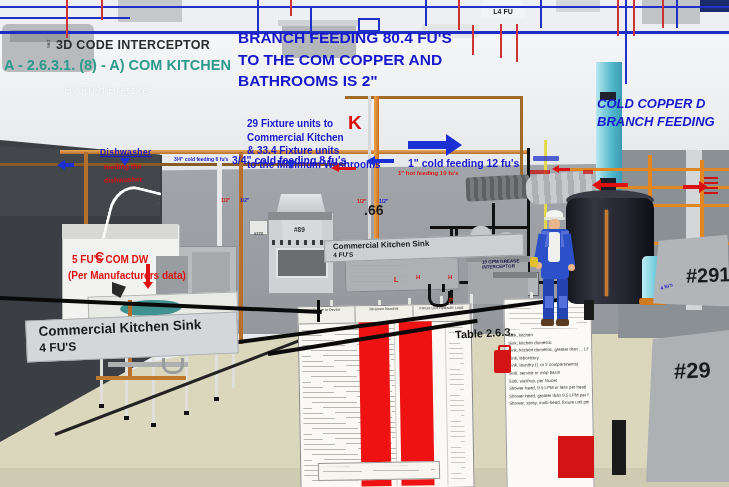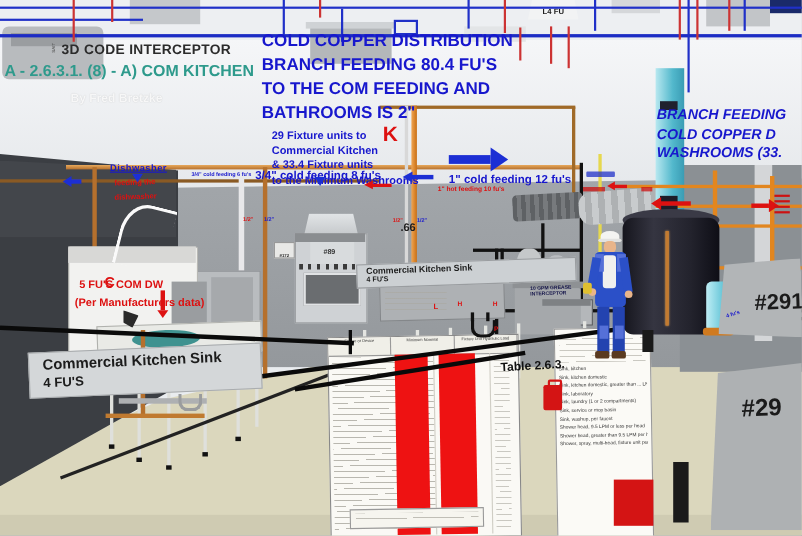--- a/index.html
+++ b/index.html
@@ -261,54 +261,52 @@
     <div>10 GPM GREASE</div>
     <div>INTERCEPTOR</div>
   </div>
 
   <div class="abs" style="left:46px;top:39px;writing-mode:vertical-rl;transform:rotate(180deg);font-size:4px;color:#444;z-index:30;">SAIT</div>
   <div class="abs b" style="left:56px;top:38px;font-size:12.5px;letter-spacing:.3px;color:#2b2b2b;z-index:30;">3D CODE INTERCEPTOR</div>
   <div class="abs b teal nowrap" style="left:4px;top:57px;font-size:14.5px;z-index:30;">A - 2.6.3.1. (8) - A) COM KITCHEN</div>
   <div class="abs b" style="left:64px;top:84px;font-size:11px;color:rgba(255,255,255,.85);text-shadow:0 0 1px rgba(120,120,120,.4);z-index:30;">By Fred Bretzke</div>
 
   <div class="abs b blue" style="left:238px;top:27px;font-size:15.5px;line-height:21.5px;z-index:30;">
-    <div class="nowrap">COLD COPPER DISTRIBUTION</div>
     <div class="nowrap">BRANCH FEEDING 80.4 FU'S</div>
-    <div class="nowrap">TO THE COM FEEDING AND</div>
+    <div class="nowrap">TO THE COM COPPER AND</div>
     <div class="nowrap">BATHROOMS IS 2"</div>
   </div>
   <div class="abs b blue" style="left:247px;top:117px;font-size:10px;line-height:13.5px;z-index:30;">
     <div class="nowrap">29 Fixture units to</div>
     <div class="nowrap">Commercial Kitchen</div>
     <div class="nowrap">&amp; 33.4 Fixture units</div>
     <div class="nowrap">to the Minimum Washrooms</div>
   </div>
   <div class="abs b red" style="left:348px;top:112px;font-size:19px;z-index:30;">K</div>
   <div class="abs b i blue" style="left:597px;top:95px;font-size:13px;line-height:17.5px;z-index:30;">
+    <div class="nowrap">COLD COPPER D</div>
     <div class="nowrap">BRANCH FEEDING</div>
-    <div class="nowrap">COLD COPPER D</div>
-    <div class="nowrap">WASHROOMS (33.</div>
   </div>
 
   <div class="abs b blue nowrap" style="left:174px;top:156px;font-size:5px;z-index:30;">3/4" cold feeding 6 fu's</div>
   <div class="abs b blue nowrap" style="left:232px;top:154px;font-size:10.5px;z-index:30;">3/4" cold feeding 8 fu's</div>
   <div class="abs b blue nowrap" style="left:408px;top:157px;font-size:10.5px;z-index:30;">1" cold feeding 12 fu's</div>
   <div class="abs b red nowrap" style="left:398px;top:170px;font-size:6px;z-index:30;">1" hot feeding 10 fu's</div>
   <div class="abs b blue" style="left:100px;top:147px;font-size:8.5px;letter-spacing:.4px;text-decoration:underline;z-index:30;">Dishwasher</div>
   <div class="abs b red" style="left:104px;top:163px;font-size:7px;transform:rotate(-2deg);z-index:30;">feeding the</div>
   <div class="abs b red" style="left:104px;top:176px;font-size:7px;transform:rotate(-2deg);z-index:30;">dishwasher</div>
   <div class="abs b red" style="left:95px;top:249px;font-size:13px;z-index:30;">C</div>
   <div class="abs b red nowrap" style="left:72px;top:254px;font-size:10px;z-index:30;">5 FU'S COM DW</div>
   <div class="abs b red nowrap" style="left:68px;top:270px;font-size:10px;z-index:30;">(Per Manufacturers data)</div>
 
   <div class="abs b red" style="left:221px;top:197px;font-size:5px;z-index:30;">1/2"</div>
   <div class="abs b blue" style="left:240px;top:197px;font-size:5px;z-index:30;">1/2"</div>
   <div class="abs b red" style="left:357px;top:198px;font-size:5px;z-index:30;">1/2"</div>
   <div class="abs b blue" style="left:379px;top:198px;font-size:5px;z-index:30;">1/2"</div>
-  <div class="abs b blk" style="left:364px;top:202px;font-size:10px;z-index:30;">.66</div>
+  <div class="abs b blk" style="left:364px;top:202px;font-size:14px;z-index:30;">.66</div>
 
   <div class="abs b red" style="left:394px;top:276px;font-size:7px;z-index:30;">L</div>
   <div class="abs b red" style="left:416px;top:274px;font-size:6px;z-index:30;">H</div>
   <div class="abs b red" style="left:448px;top:274px;font-size:6px;z-index:30;">H</div>
   <div class="abs b red" style="left:449px;top:297px;font-size:6px;z-index:30;">P</div>
 
   <div class="abs" style="left:408px;top:141px;width:38px;height:8px;background:#1c2fd4;z-index:30;"></div>
   <div class="abs" style="left:446px;top:134px;width:0;height:0;border-top:11px solid transparent;border-bottom:11px solid transparent;border-left:16px solid #1c2fd4;z-index:30;"></div>
 
   <div class="abs" style="left:374px;top:159px;width:20px;height:4px;background:#1c2fd4;z-index:30;"></div>

